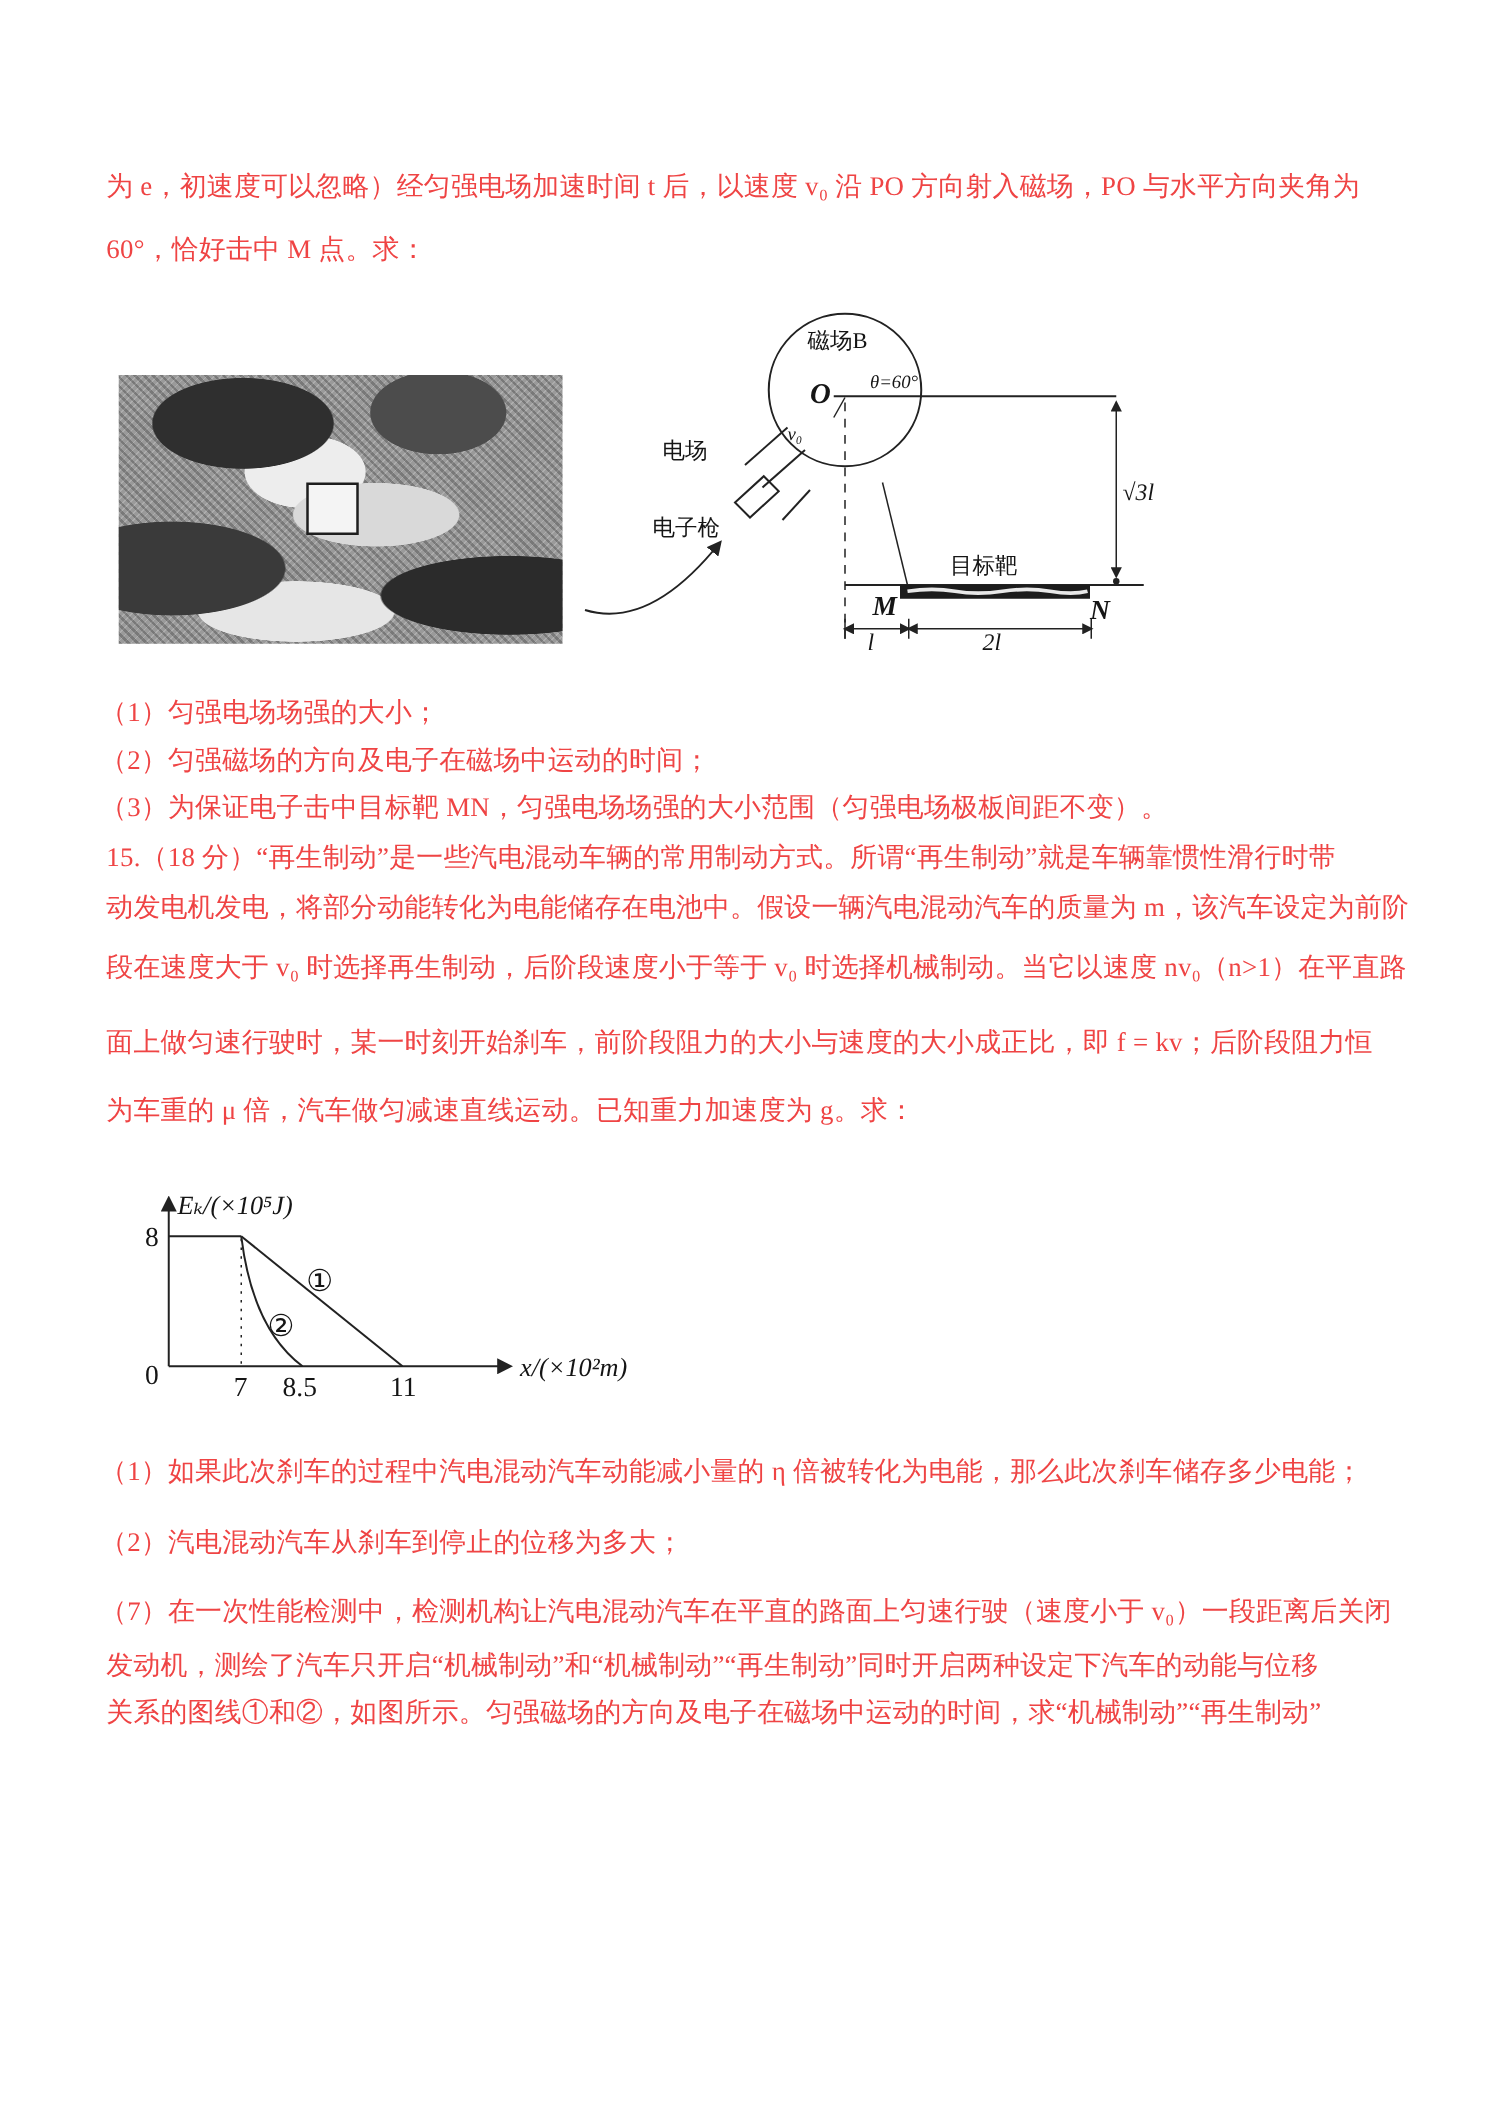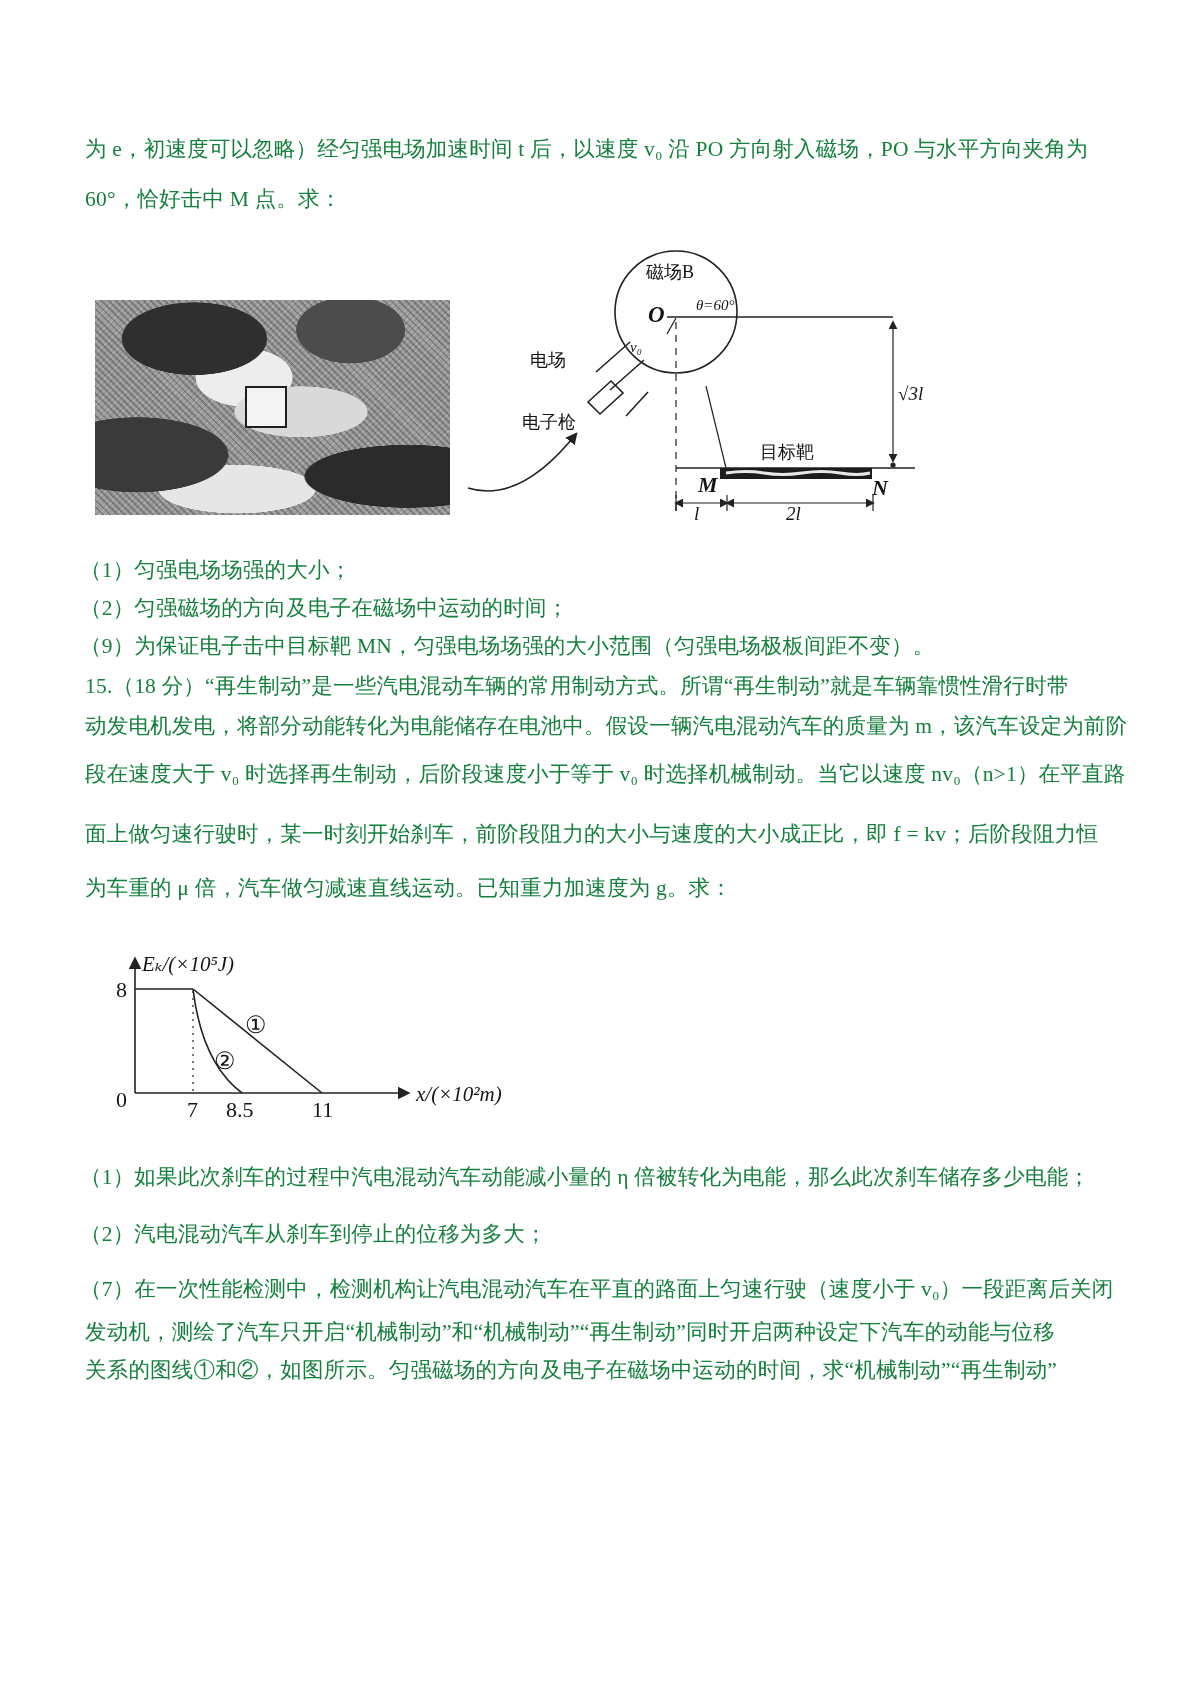--- a/index.html
+++ b/index.html
@@ -1,18 +1,18 @@
 <!DOCTYPE html>
 <html><head>
 <meta charset="utf-8">
 <style>
   html,body{margin:0;padding:0;background:#ffffff;}
   .page{
     position:relative;width:1200px;height:1698px;background:#fff;
-    font-family:"Liberation Serif","DejaVu Serif",serif;color:#15803d;
+    font-family:"Liberation Serif","DejaVu Serif",serif;color:#ef4444;
     overflow:hidden;
   }
   .tline{
     position:absolute;left:85px;font-size:21.5px;line-height:1.35;
     white-space:nowrap;letter-spacing:.2px;
   }
   .indent{left:80px;text-align:center;}
   .photo{
     position:absolute;left:95px;top:300px;width:355px;height:215px;
     background-color:#9a9a9a;
@@ -91,21 +91,21 @@
     <text class="it" x="170" y="122" font-size="15">v₀</text>
     <text x="62" y="198" font-size="18">电子枪</text>
     <polygon class="ln" points="128,172 151,151 163,163 140,184"></polygon>
     <line class="ln" x1="166" y1="186" x2="188" y2="162"></line>
 
     <path class="ln" d="M8,258 Q60,274 116,204" marker-end="url(#ah)"></path>
   </svg>
 
   <div class="tline indent" style="top:556px">（1）匀强电场场强的大小；</div>
   <div class="tline indent" style="top:594px">（2）匀强磁场的方向及电子在磁场中运动的时间；</div>
-  <div class="tline indent" style="top:632px">（9）为保证电子击中目标靶 MN，匀强电场场强的大小范围（匀强电场极板间距不变）。</div>
+  <div class="tline indent" style="top:632px">（3）为保证电子击中目标靶 MN，匀强电场场强的大小范围（匀强电场极板间距不变）。</div>
 
   <div class="tline" style="top:672px">15.（18 分）“再生制动”是一些汽电混动车辆的常用制动方式。所谓“再生制动”就是车辆靠惯性滑行时带</div>
   <div class="tline" style="top:712px">动发电机发电，将部分动能转化为电能储存在电池中。假设一辆汽电混动汽车的质量为 m，该汽车设定为前阶</div>
   <div class="tline" style="top:760px">段在速度大于 v₀ 时选择再生制动，后阶段速度小于等于 v₀ 时选择机械制动。当它以速度 nv₀（n&gt;1）在平直路</div>
   <div class="tline" style="top:820px">面上做匀速行驶时，某一时刻开始刹车，前阶段阻力的大小与速度的大小成正比，即 f = kv；后阶段阻力恒</div>
   <div class="tline" style="top:874px">为车重的 μ 倍，汽车做匀减速直线运动。已知重力加速度为 g。求：</div>
 
   <svg class="fig" style="left:90px;top:945px" width="440" height="200" viewBox="0 0 440 200">
     <defs>
       <marker id="ah2" viewBox="0 0 10 10" refX="8" refY="5" markerWidth="8" markerHeight="8" orient="auto-start-reverse">

